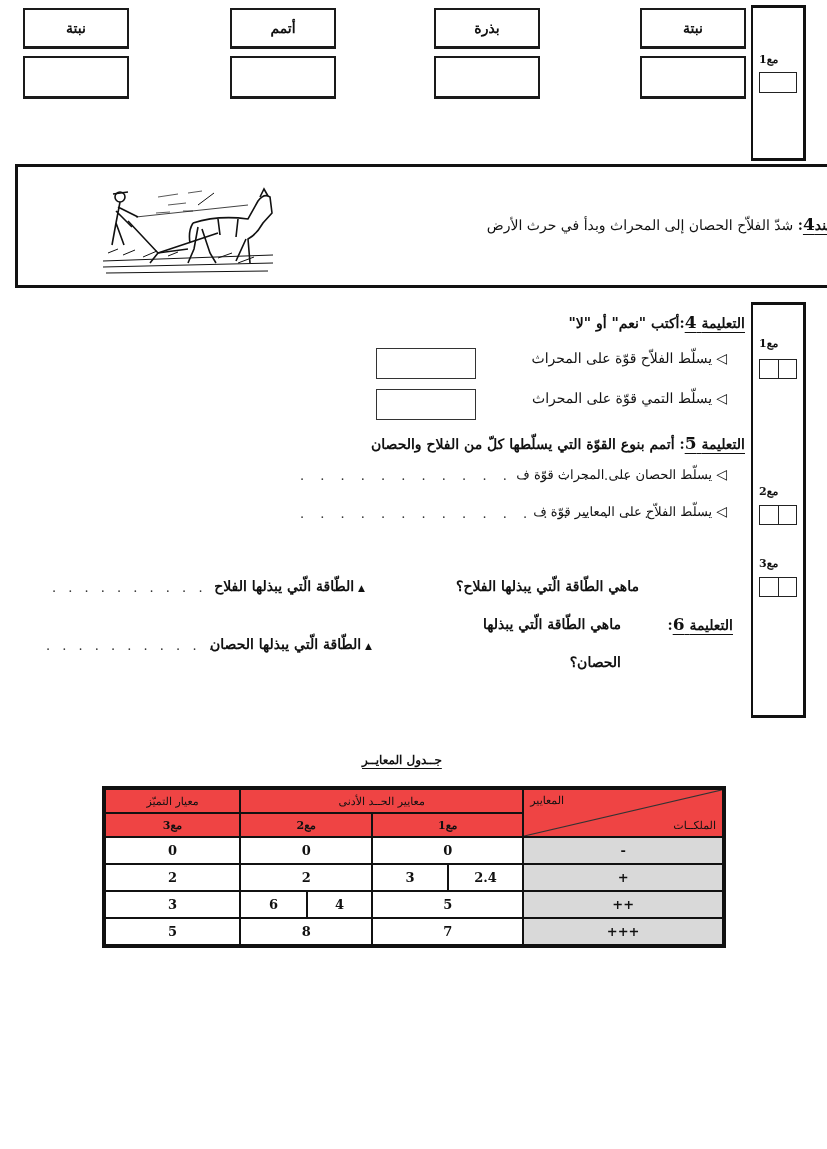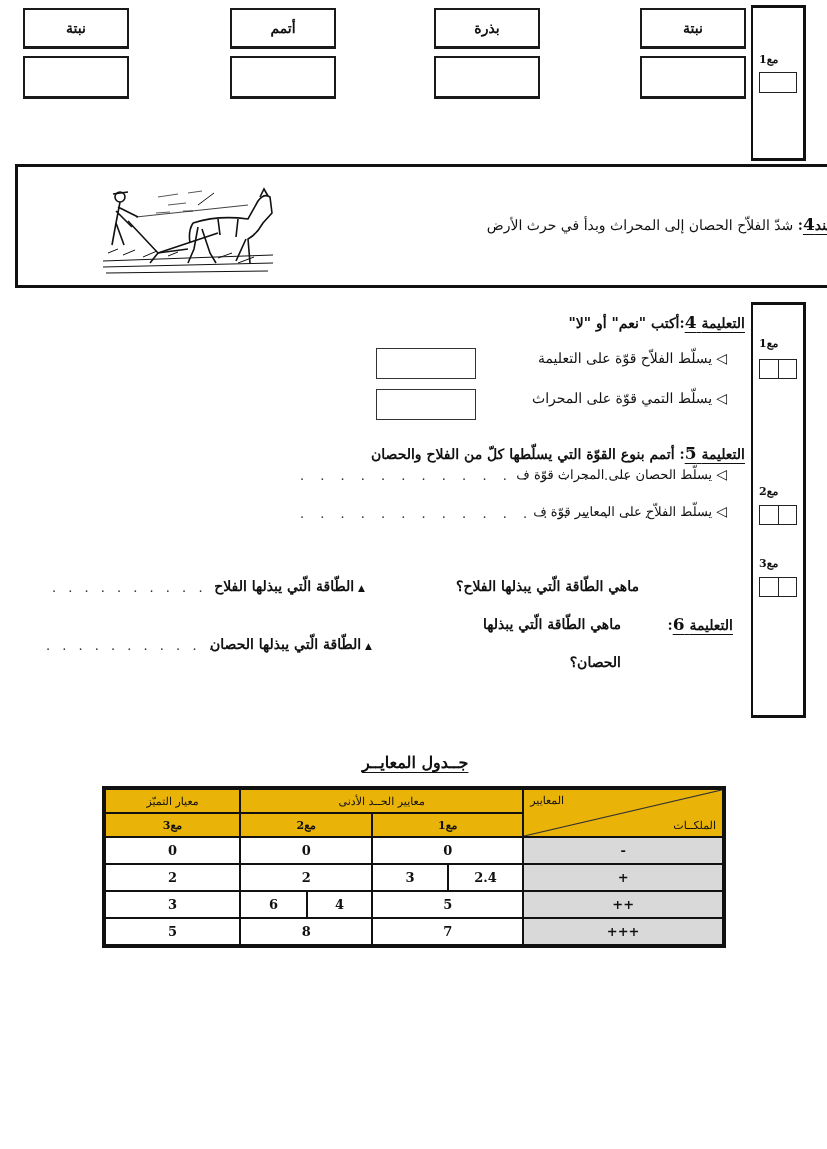--- a/index.html
+++ b/index.html
@@ -18,21 +18,21 @@
   .doc-frame { position:absolute; border:3px solid #111; background:#fff; }
   .u { text-decoration:underline; text-underline-offset:4px; }
   .txt { position:absolute; white-space:nowrap; direction:rtl; font-size:14px; }
   .bold { font-weight:bold; }
   .tri { display:inline-block; margin-left:4px; font-size:14px; }
   .dots { position:absolute; white-space:nowrap; font-size:13px; letter-spacing:6px; direction:ltr; color:#333; }
   .yn-box { position:absolute; border:1.5px solid #333; background:#fff; }
   table.crit { position:absolute; border-collapse:collapse; border:4px solid #111; font-size:13px; font-weight:bold; }
   table.crit td { border:2px solid #111; text-align:center; height:25px; padding:0; }
   table.crit td.shade { background:#d9d9d9; }
-  table.crit td.hdr { background:#eab308; font-size:11px; font-weight:normal; height:20px; }
+  table.crit td.hdr { background:#ef4444; font-size:11px; font-weight:normal; height:20px; }
   .diag { position:relative; }
 </style>
 </head>
 <body>
 
 <div class="label-box" style="left:640px;top:8px;width:102px;height:36px;">
     <span>نبتة</span>
   </div>
 <div class="label-box" style="left:434px;top:8px;width:102px;height:36px;">
     <span>بذرة</span>
@@ -102,30 +102,30 @@
   <div class="score-double" style="left:6px;top:272px;width:36px;height:18px;">
       <span></span>
       <span></span>
     </div>
 </div>
 
 <div class="txt bold" style="right:82px;top:312px;">
   <span class="u"><span>التعليمة</span> <span style="font-size:17px;">4</span></span><span>:أكتب "نعم" أو "لا"</span>
 </div>
 <div class="txt" style="right:100px;top:350px;">
-  <span class="tri">◁</span><span>يسلّط الفلاّح قوّة على التعليمة</span>
+  <span class="tri">◁</span><span>يسلّط الفلاّح قوّة على المحراث</span>
 </div>
 <div class="yn-box" style="left:376px;top:348px;width:98px;height:29px;"></div>
 
 <div class="txt" style="right:100px;top:390px;">
   <span class="tri">◁</span><span>يسلّط التمي قوّة على المحراث</span>
 </div>
 <div class="yn-box" style="left:376px;top:389px;width:98px;height:29px;"></div>
 
-<div class="txt bold" style="right:82px;top:443px;">
+<div class="txt bold" style="right:82px;top:433px;">
   <span class="u"><span>التعليمة</span> <span style="font-size:17px;">5</span></span><span>: أتمم بنوع القوّة التي يسلّطها كلّ من الفلاح والحصان</span>
 </div>
 <div class="txt" style="right:100px;top:466px;font-size:13px;">
   <span class="tri">◁</span><span>يسلّط الحصان على المحراث قوّة ف</span>
 </div>
 <div class="dots" style="left:300px;top:468px;">. . . . . . . . . . . . . . . . .</div>
 
 <div class="txt" style="right:100px;top:503px;font-size:13px;">
   <span class="tri">◁</span><span>يسلّط الفلاّح على المعايير قوّة ف</span>
 </div>
@@ -140,21 +140,21 @@
 <div class="txt bold" style="right:94px;top:614px;">
   <span class="u"><span>التعليمة</span> <span style="font-size:17px;">6</span></span><span>:</span>
 </div>
 <div class="txt bold" style="right:206px;top:616px;">ماهي الطّاقة الّتي يبذلها</div>
 <div class="txt bold" style="right:206px;top:654px;">الحصان؟</div>
 <div class="txt bold" style="right:455px;top:636px;">
   <span class="tri" style="font-size:9px;">▲</span><span>الطّاقة الّتي يبذلها الحصان</span>
 </div>
 <div class="dots" style="left:46px;top:638px;letter-spacing:4px;">. . . . . . . . . . .</div>
 
-<div class="txt bold u" style="left:362px;top:753px;font-size:16px;">جــدول المعايــر</div>
+<div class="txt bold u" style="left:362px;top:753px;font-size:12px;">جــدول المعايــر</div>
 
 <table class="crit" style="left:102px;top:786px;width:624px;">
   <colgroup>
     <col style="width:137px">
       <col style="width:67px">
       <col style="width:66px">
       <col style="width:76px">
       <col style="width:76px">
       <col style="width:202px">
   </colgroup>

